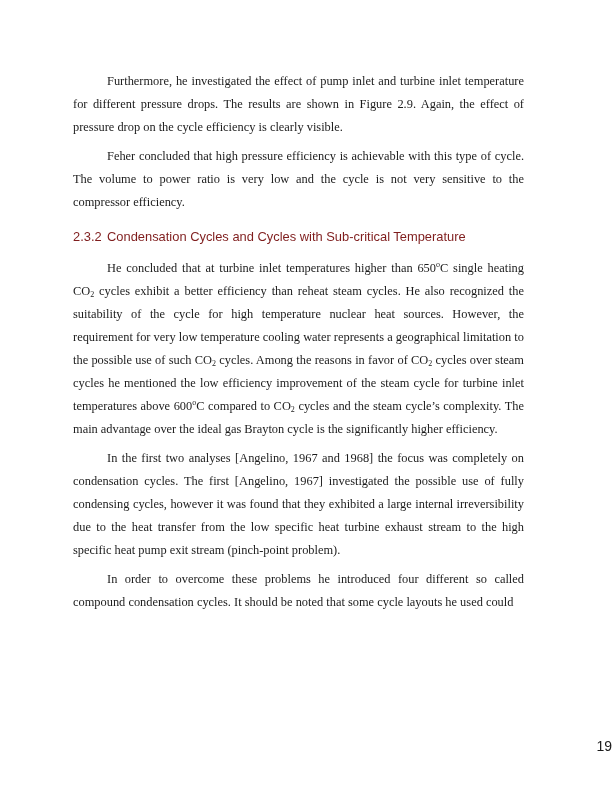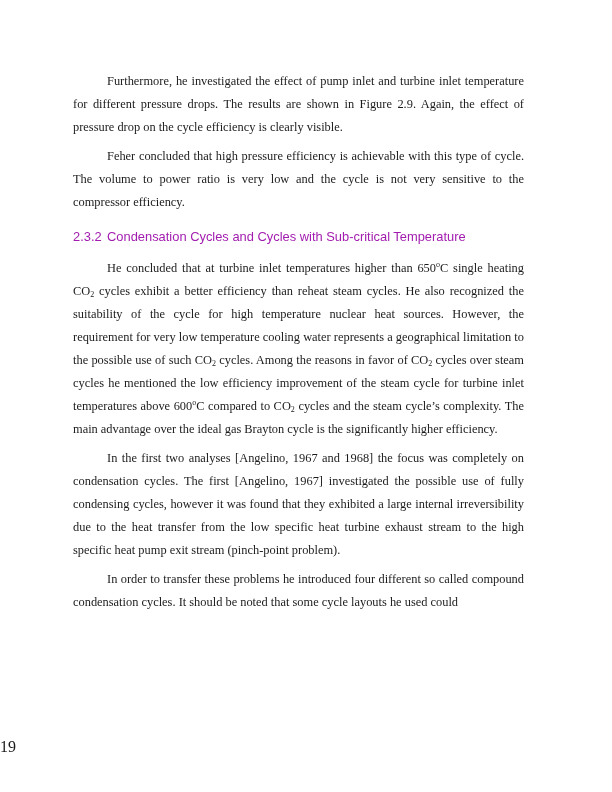--- a/index.html
+++ b/index.html
@@ -42,34 +42,34 @@
   }
   .body-para sub {
     vertical-align: -2px;
   }
   .section-heading {
     margin: 11px 0 9px 0;
     font-family: "Liberation Sans", sans-serif;
     font-size: 12.9px;
     font-weight: normal;
     line-height: 23px;
-    color: #a21caf;
+    color: #7f1d1d;
   }
   .section-number {
     display: inline-block;
     width: 34px;
   }
   .page-footer {
     position: absolute;
     top: 738px;
     left: 0;
     width: 612px;
-    text-align: left;
-    font-family: Liberation Serif, serif;
-    font-size: 16px;
+    text-align: right;
+    font-family: Liberation Sans, sans-serif;
+    font-size: 14px;
     color: #1b1b1b;
   }
 </style>
 </head>
 <body>
 
 <div class="page">
   <div class="content">
 
     <p class="body-para">Furthermore, he investigated the effect of pump inlet and turbine inlet temperature for different pressure drops. The results are shown in Figure 2.9. Again, the effect of pressure drop on the cycle efficiency is clearly visible.</p>
@@ -78,20 +78,20 @@
 
     <h2 class="section-heading">
       <span class="section-number">2.3.2</span><span>Condensation Cycles and Cycles with Sub-critical Temperature</span>
     </h2>
 
 
     <p class="body-para">He concluded that at turbine inlet temperatures higher than 650<sup>o</sup>C single heating CO<sub>2</sub> cycles exhibit a better efficiency than reheat steam cycles.  He also recognized the suitability of the cycle for high temperature nuclear heat sources.  However, the requirement for very low temperature cooling water represents a geographical limitation to the possible use of such CO<sub>2</sub> cycles.  Among the reasons in favor of CO<sub>2</sub> cycles over steam cycles he mentioned the low efficiency improvement of the steam cycle for turbine inlet temperatures above 600<sup>o</sup>C compared to CO<sub>2</sub> cycles and the steam cycle’s complexity.  The main advantage over the ideal gas Brayton cycle is the significantly higher efficiency.</p>
 
     <p class="body-para">In the first two analyses [Angelino, 1967 and 1968] the focus was completely on condensation cycles.  The first [Angelino, 1967] investigated the possible use of fully condensing cycles, however it was found that they exhibited a large internal irreversibility due to the heat transfer from the low specific heat turbine exhaust stream to the high specific heat pump exit stream (pinch-point problem).</p>
 
-    <p class="body-para">In order to transfer these problems he introduced four different so called compound condensation cycles.  It should be noted that some cycle layouts he used could</p>
+    <p class="body-para">In order to overcome these problems he introduced four different so called compound condensation cycles.  It should be noted that some cycle layouts he used could</p>
 
   </div>
 
   <div class="page-footer">
     <span>19</span>
   </div>
 </div>
 
 </body></html>

